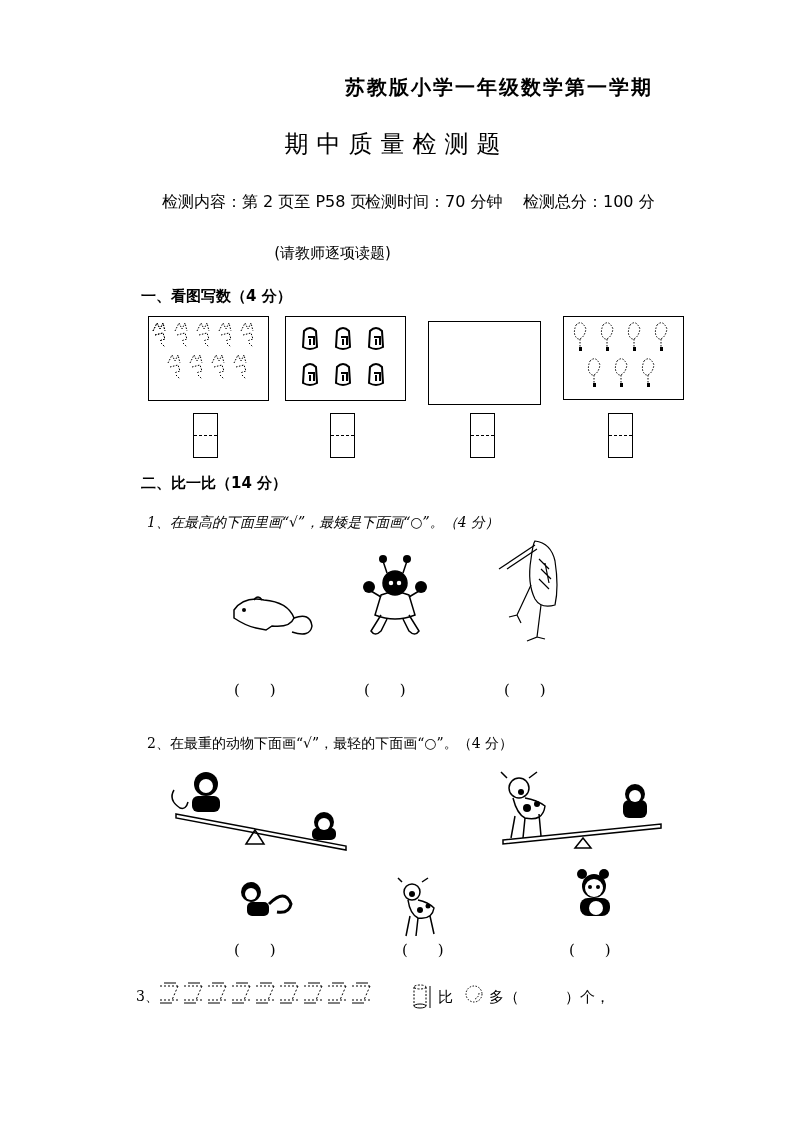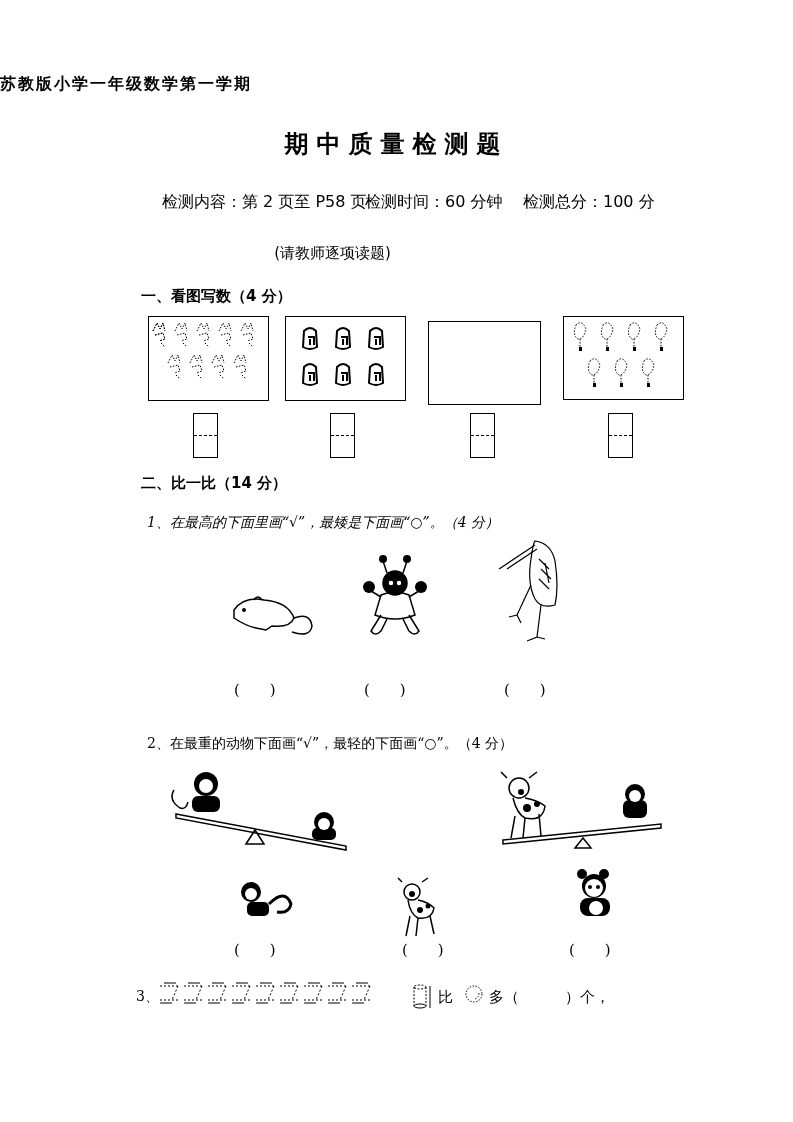--- a/index.html
+++ b/index.html
@@ -1,37 +1,37 @@
 <!DOCTYPE html>
 <html><head>
 <meta charset="utf-8">
 <style>
   html, body { margin:0; padding:0; background:#fff; }
   body { width:793px; height:1122px; position:relative; overflow:hidden; color:#000; font-family:"DejaVu Sans", sans-serif; }
   .abs { position:absolute; }
-  .title1 { left:0; width:653px; top:74px; text-align:left; font-size:16px; font-weight:bold; letter-spacing:2px; }
-  .title2 { left:0; width:793px; top:128px; text-align:center; font-size:24px; font-weight:bold; letter-spacing:8px; }
+  .title1 { left:0; width:653px; top:74px; text-align:right; font-size:20px; font-weight:bold; letter-spacing:2px; }
+  .title2 { left:0; width:793px; top:128px; text-align:center; font-size:24px; font-weight:normal; letter-spacing:8px; }
   .meta { top:192px; font-size:16px; }
   .note { left:0; width:665px; top:244px; text-align:center; font-size:15px; }
   .sec { font-size:15px; font-weight:bold;margin-left:21px; }
   .q { font-size:14px; font-family:"DejaVu Serif", serif; }
   .picbox { border:1.5px solid #000; box-sizing:border-box; }
   .ansbox { border:1.3px solid #000; box-sizing:border-box; width:25px; height:45px; }
   .ansbox .dash { position:absolute; left:0; right:0; top:21px; border-top:1.3px dashed #000; }
   .paren { font-size:15px; font-family:"DejaVu Serif", serif; }
   svg { display:block; }
 </style>
 </head>
 <body>
 
 <div class="abs title1">苏教版小学一年级数学第一学期</div>
 <div class="abs title2">期中质量检测题</div>
 
 <div class="abs meta" style="left:162px;">检测内容：第 2 页至 P58 页</div>
-<div class="abs meta" style="left:365px;">检测时间：60 分钟</div>
+<div class="abs meta" style="left:365px;">检测时间：70 分钟</div>
 <div class="abs meta" style="left:523px;">检测总分：100 分</div>
 
 <div class="abs note">(请教师逐项读题)</div>
 
 <div class="abs sec" style="left:120px; top:287px;">一、看图写数（4 分）</div>
 
 <div class="abs picbox" style="left:148px; top:316px; width:121px; height:85px;">
   <svg width="118" height="82" viewBox="0 0 118 82">
     <g fill="none" stroke="#000" stroke-width="1" stroke-dasharray="1.5 1.5">
       <g id="rb">

